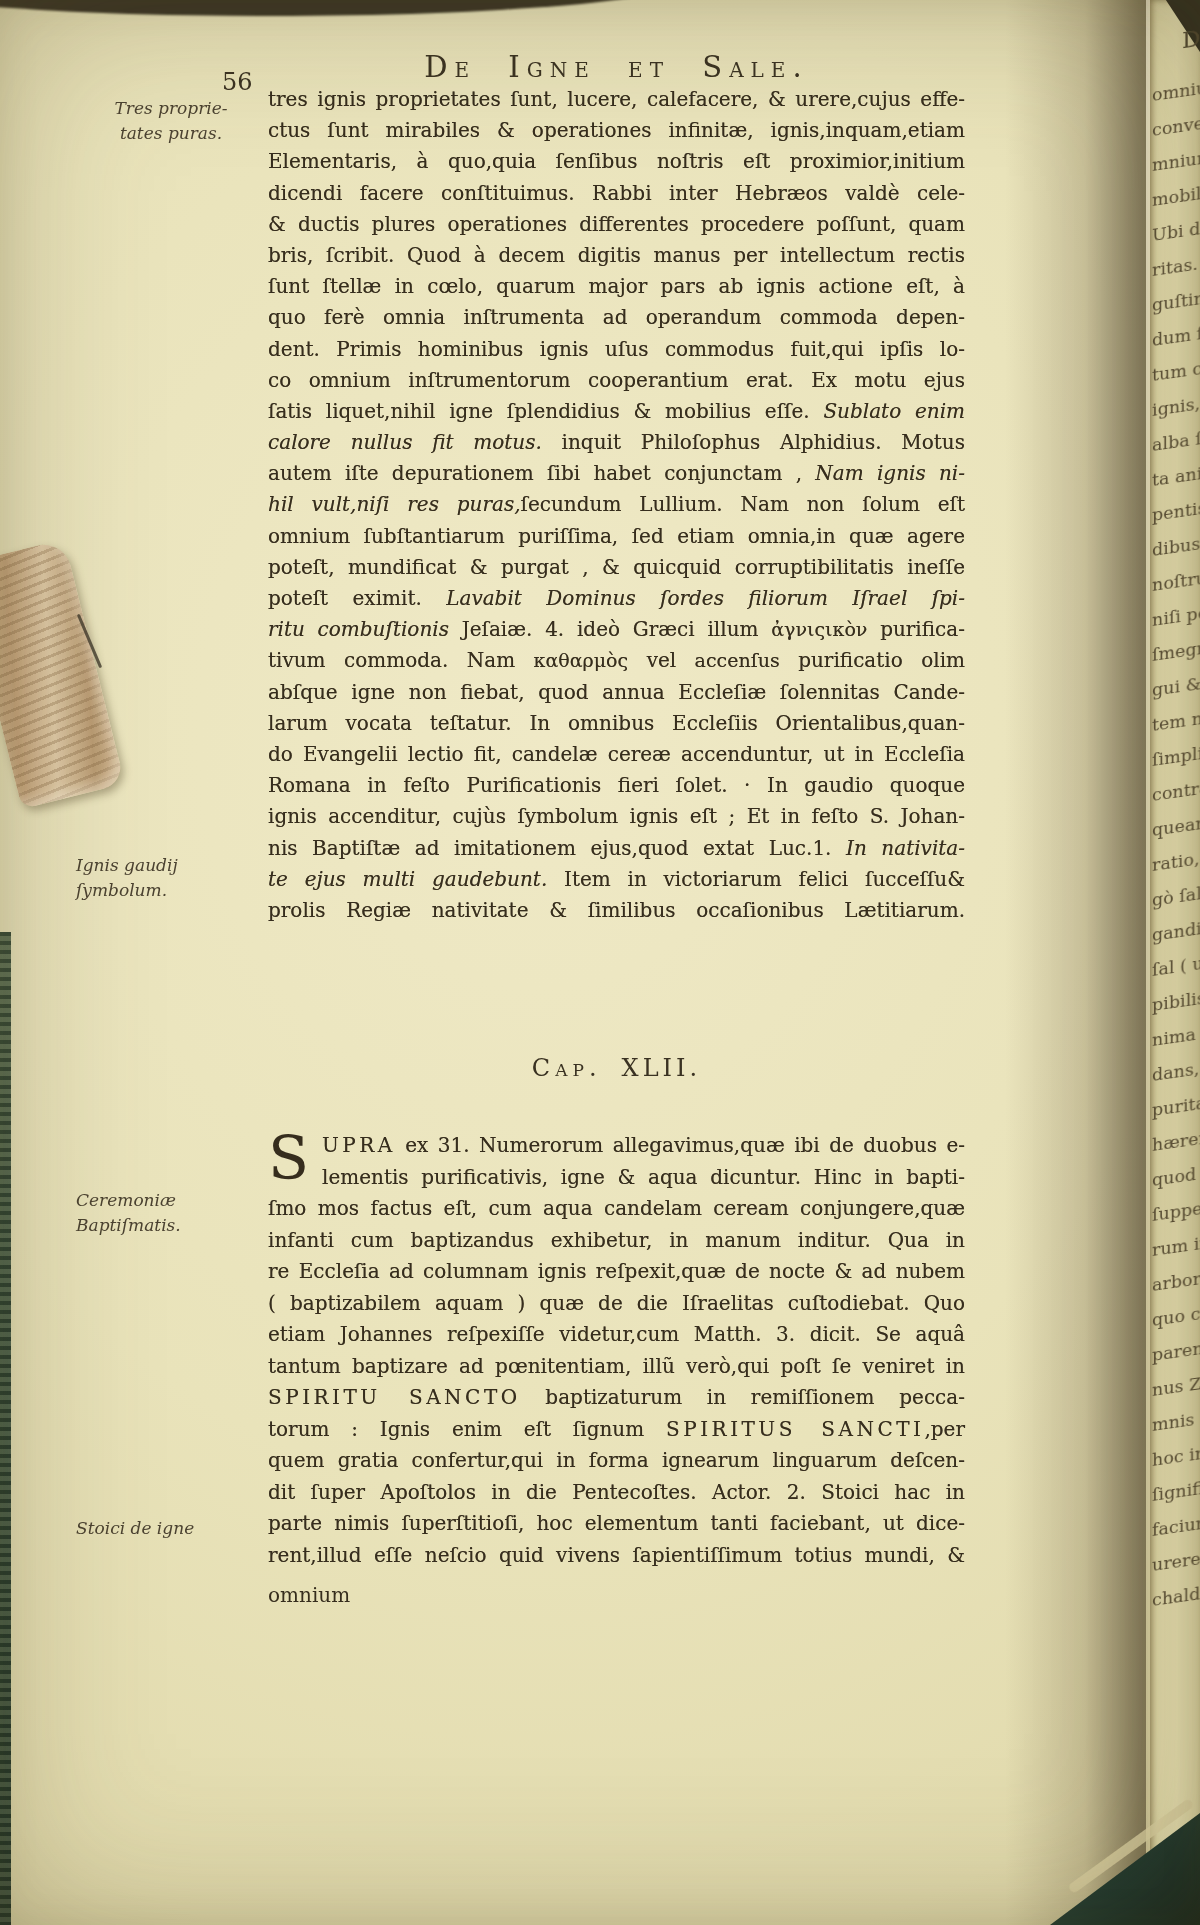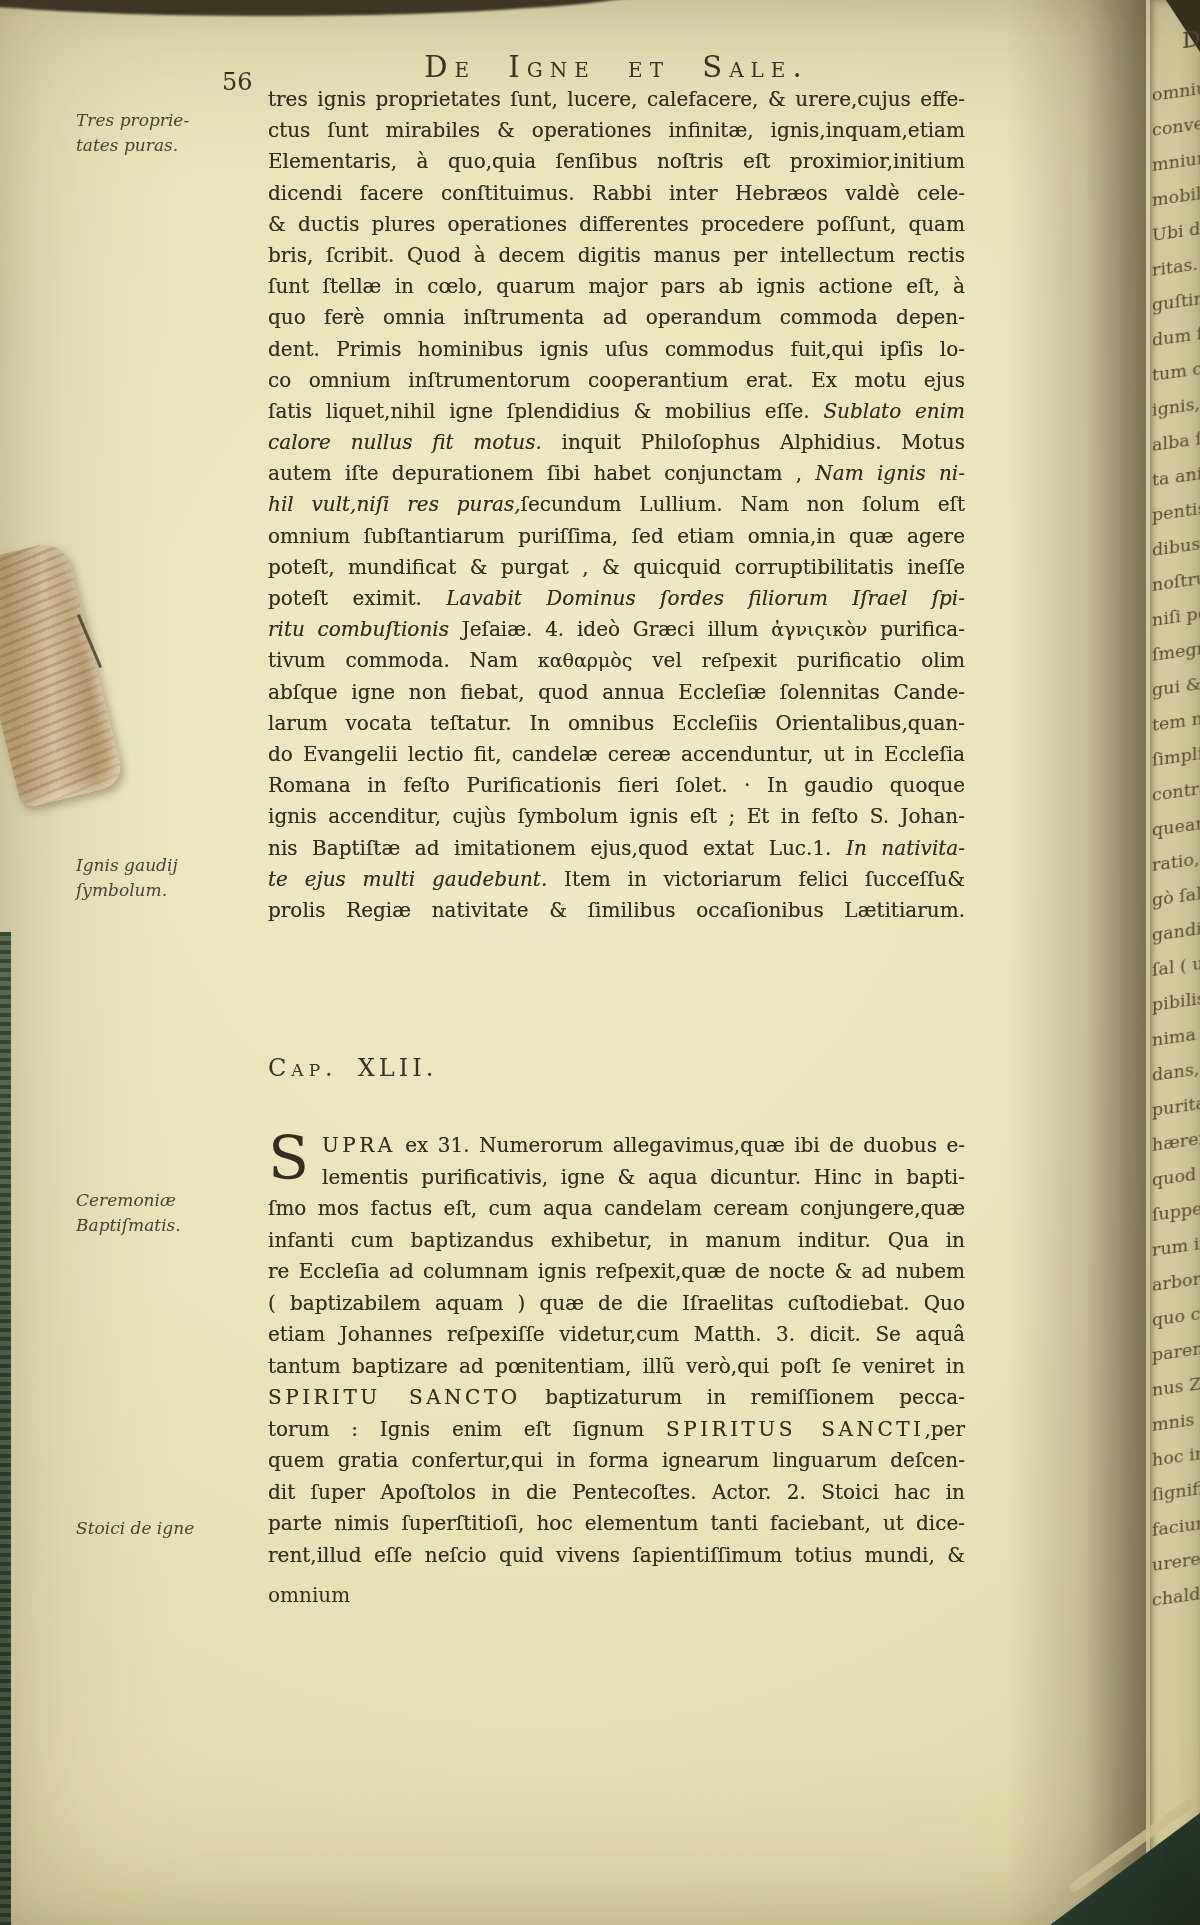--- a/index.html
+++ b/index.html
@@ -35,30 +35,30 @@
     filter:blur(.4px);}
   .bottomright-wedge{position:absolute;right:0;bottom:0;width:150px;height:112px;
     background:linear-gradient(135deg,#2f4c41 0%, #1c332a 60%, #122119 100%);
     clip-path:polygon(100% 0,100% 100%,0 100%);}
   .bottomright-sliver{position:absolute;right:-6px;bottom:74px;width:150px;height:10px;background:#d9cfa0;transform:rotate(-36deg);border-radius:6px;opacity:.8;filter:blur(.5px);}
   .pen-mark{position:absolute;left:88px;top:612px;width:3px;height:58px;background:#40392c;transform:rotate(-23deg);opacity:.8;border-radius:2px;}
   .running-title{position:absolute;left:268px;top:50px;width:697px;text-align:center;
     font-variant:small-caps;font-size:29px;letter-spacing:7px;word-spacing:16px;color:#3a3222;}
   .page-number{position:absolute;left:222px;top:68px;font-size:24px;color:#3a3222;}
   .margin-note{position:absolute;left:76px;width:190px;font-style:italic;font-size:17px;line-height:25px;color:#4b4231;}
-  .mn1{top:108px;} .mn2{top:853px;} .mn3{top:1188px;} .mn4{top:1516px;}
+  .mn1{top:96px;text-align:center;} .mn2{top:853px;} .mn3{top:1188px;} .mn4{top:1516px;}
   .body-block{position:absolute;left:268px;width:697px;}
   .p1{top:84px;} .p2{top:1130px;}
   .bline{font-size:20px;line-height:31.2px;height:31.2px;text-align:justify;text-align-last:justify;text-justify:inter-word;color:#362d1d;white-space:normal;text-shadow:0 0 .4px rgba(54,45,29,.6);}
   .p2 .bline{line-height:31.5px;height:31.5px;}
   .bline .it{font-style:italic;}
   .bline .gr{font-size:19px;}
   .bline .sp{letter-spacing:3.5px;}
   .dropcap{float:left;font-size:60px;line-height:52px;width:48px;height:60px;margin:2px 6px 0 0;color:#362d1d;}
-  .chapter-heading{position:absolute;left:268px;top:1054px;width:697px;text-align:left;color:#3a3222;}
+  .chapter-heading{position:absolute;left:268px;top:1054px;width:697px;text-align:center;color:#3a3222;}
   .chapter-heading .cap-label{font-variant:small-caps;font-size:24px;letter-spacing:5px;}
   .chapter-heading .cap-num{font-size:24px;letter-spacing:4px;margin-left:20px;}
   .catchword{position:absolute;left:268px;top:1583px;width:637px;text-align:left;font-size:20px;color:#362d1d;}
   
   .facing-text{position:absolute;left:1152px;top:78px;width:170px;transform:skewY(-8deg);transform-origin:left top;}
   .fline{font-size:17.5px;line-height:35px;height:35px;color:#584d35;white-space:nowrap;filter:blur(.35px);}
   .facing-header-frag{position:absolute;left:1182px;top:26px;font-size:23px;color:#4e452f;filter:blur(.3px);transform:skewY(-8deg);}
 </style>
 </head>
 <body>
@@ -107,21 +107,21 @@
       <div class="bline"><span>dent.  Primis hominibus ignis uſus commodus fuit,qui ipſis lo-</span></div>
       <div class="bline"><span>co omnium inſtrumentorum cooperantium erat.  Ex motu ejus</span></div>
       <div class="bline"><span>ſatis liquet,nihil igne ſplendidius &amp; mobilius eſſe.  </span><span class="it">Sublato enim</span></div>
       <div class="bline"><span class="it">calore nullus fit motus.</span><span> inquit Philoſophus Alphidius.  Motus</span></div>
       <div class="bline"><span>autem iſte depurationem ſibi habet conjunctam , </span><span class="it">Nam ignis ni-</span></div>
       <div class="bline"><span class="it">hil vult,niſi res puras,</span><span>ſecundum Lullium.  Nam non ſolum eſt</span></div>
       <div class="bline"><span>omnium ſubſtantiarum puriſſima, ſed etiam omnia,in quæ agere</span></div>
       <div class="bline"><span>poteſt, mundificat &amp; purgat , &amp; quicquid corruptibilitatis ineſſe</span></div>
       <div class="bline"><span>poteſt eximit.  </span><span class="it">Lavabit Dominus ſordes filiorum Iſrael ſpi-</span></div>
       <div class="bline"><span class="it">ritu combuſtionis </span><span>Jeſaiæ. 4. ideò Græci illum </span><span class="gr">ἀγνιςικὸν</span><span> purifica-</span></div>
-      <div class="bline"><span>tivum commoda.  Nam </span><span class="gr">καθαρμὸς</span><span> vel </span><span class="gr">reſpexit</span><span> purificatio olim</span></div>
+      <div class="bline"><span>tivum commoda.  Nam </span><span class="gr">καθαρμὸς</span><span> vel </span><span class="gr">accenſus</span><span> purificatio olim</span></div>
       <div class="bline"><span>abſque igne non fiebat, quod annua Eccleſiæ ſolennitas Cande-</span></div>
       <div class="bline"><span>larum vocata teſtatur.  In omnibus Eccleſiis Orientalibus,quan-</span></div>
       <div class="bline"><span>do Evangelii lectio fit, candelæ cereæ accenduntur, ut in Eccleſia</span></div>
       <div class="bline"><span>Romana in feſto Purificationis fieri ſolet.  ·  In gaudio quoque</span></div>
       <div class="bline"><span>ignis accenditur, cujùs ſymbolum ignis eſt ; Et in feſto S. Johan-</span></div>
       <div class="bline"><span>nis Baptiſtæ ad imitationem ejus,quod extat Luc.1.  </span><span class="it">In nativita-</span></div>
       <div class="bline"><span class="it">te ejus multi gaudebunt.</span><span>  Item in victoriarum felici ſucceſſu&amp;</span></div>
       <div class="bline"><span>prolis Regiæ nativitate &amp; ſimilibus occaſionibus Lætitiarum.</span></div>
     </div>
 

